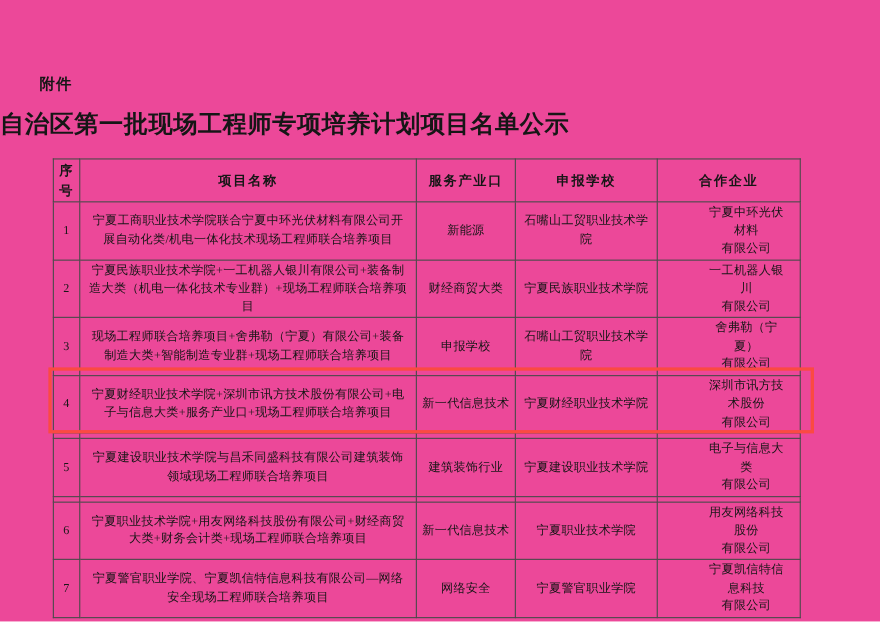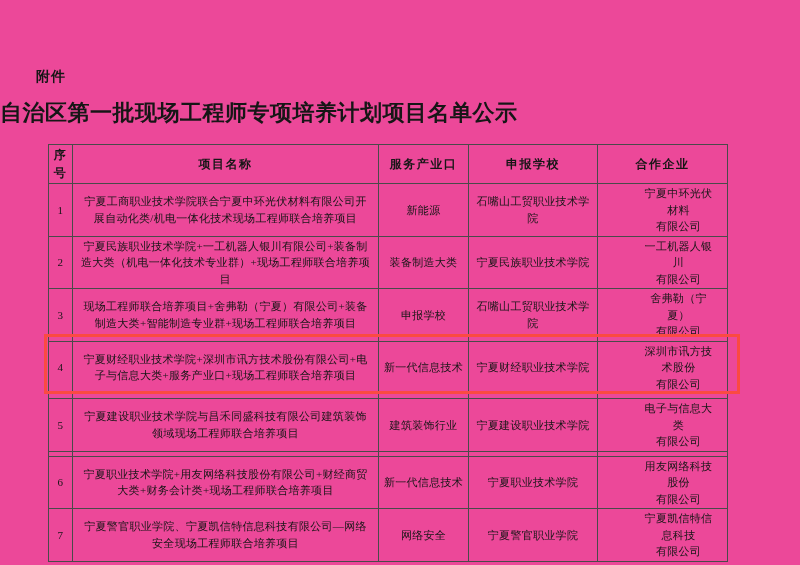--- a/index.html
+++ b/index.html
@@ -68,21 +68,21 @@
         <td>新能源</td>
         <td>石嘴山工贸职业技术学院</td>
         <td class="ent">
           <span>宁夏中环光伏材料</span>
           <span>有限公司</span>
         </td>
       </tr>
       <tr class="h42">
         <td>2</td>
         <td class="proj">宁夏民族职业技术学院+一工机器人银川有限公司+装备制造大类（机电一体化技术专业群）+现场工程师联合培养项目</td>
-        <td>装备制造大类</td>
+        <td>财经商贸大类</td>
         <td>宁夏民族职业技术学院</td>
         <td class="ent">
           <span>一工机器人银川</span>
           <span>有限公司</span>
         </td>
       </tr>
       <tr class="h39">
         <td>3</td>
         <td class="proj">现场工程师联合培养项目+舍弗勒（宁夏）有限公司+装备制造大类+智能制造专业群+现场工程师联合培养项目</td>
         <td>申报学校</td>

